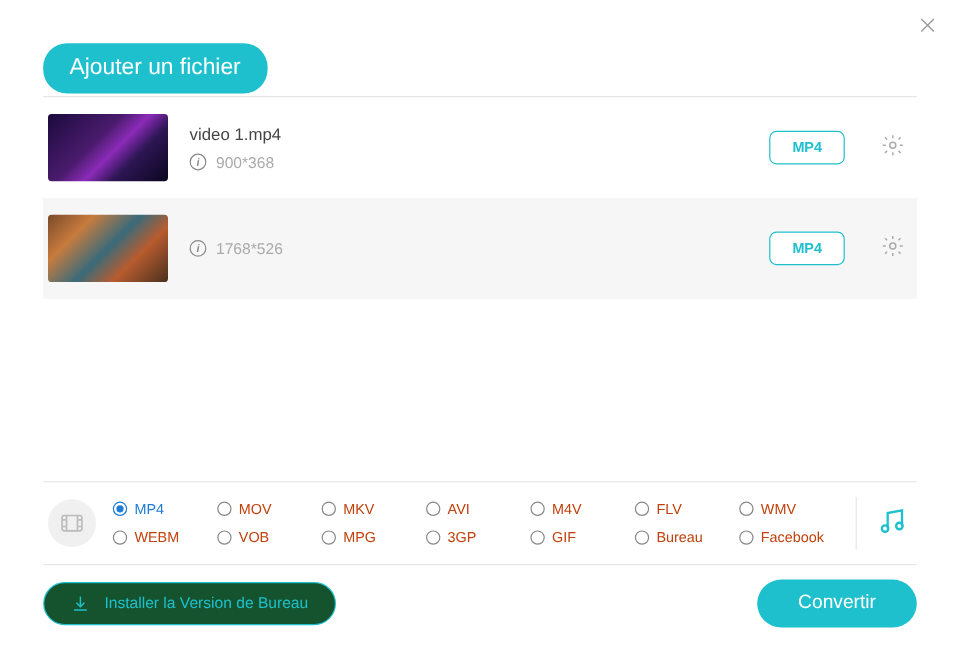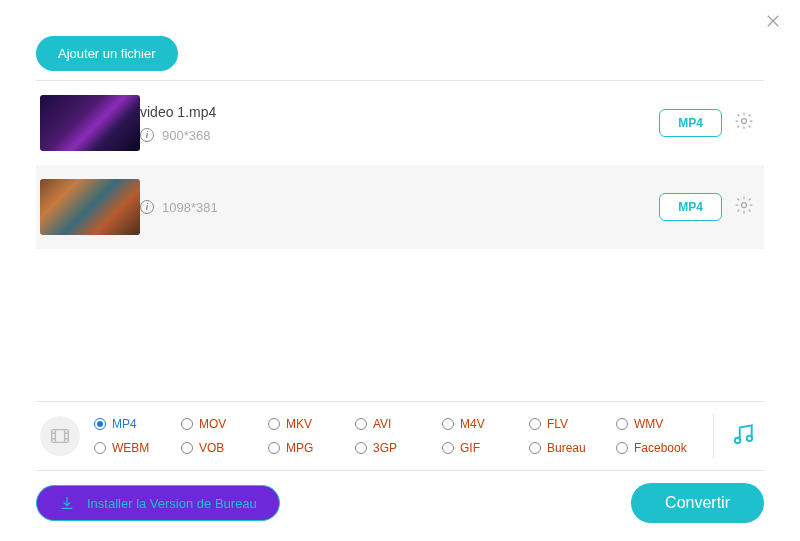--- a/index.html
+++ b/index.html
@@ -1,21 +1,21 @@
 <!DOCTYPE html>
 <html><head>
 <meta charset="utf-8">
 <style>
 *{box-sizing:border-box;margin:0;padding:0;font-family:Arial,Helvetica,sans-serif}
 body{width:800px;height:541px;background:#fff;position:relative;overflow:hidden}
 .close{position:absolute;top:12px;right:18px;cursor:pointer}
 .close svg{width:18px;height:18px;stroke:#999;stroke-width:1.5}
-.add-btn{position:absolute;top:36px;left:36px;background:#1ec0ce;color:#fff;border:none;border-radius:20px;padding:10px 22px;font-size:13px;cursor:pointer}
+.add-btn{position:absolute;top:36px;left:36px;background:#1ec0ce;color:#fff;border:none;border-radius:20px;padding:10px 22px;font-size:19px;cursor:pointer}
 .list{position:absolute;top:80px;left:36px;right:36px;border-top:1px solid #e5e5e5}
-.row{display:flex;align-items:center;padding:14px 10px 14px 4px;}
+.row{display:flex;align-items:center;padding:14px 10px 14px 4px;gap:18px}
 .row.sel{background:#f6f6f6}
 .thumb{width:100px;height:56px;border-radius:3px;flex-shrink:0}
 .t1{background:linear-gradient(135deg,#1a0b3d 0%,#4a1b6d 40%,#8b2bb8 55%,#2d1654 70%,#0a0520 100%)}
 .t2{background:linear-gradient(135deg,#7a4a2a 0%,#c77b3e 25%,#3a6b7a 50%,#b85c2e 70%,#4a3020 100%)}
 .meta{flex:1;display:flex;flex-direction:column;gap:8px}
 .fname{font-size:14px;color:#444}
 .dims{display:flex;align-items:center;gap:8px;font-size:13px;color:#aaa}
 .info-ico{width:14px;height:14px;border:1.2px solid #888;border-radius:50%;display:inline-flex;align-items:center;justify-content:center;font-size:9px;color:#888;font-style:italic;font-weight:bold}
 .fmt-badge{border:1.5px solid #1ec0ce;color:#1ec0ce;background:#fff;border-radius:6px;padding:6px 18px;font-size:12px;font-weight:600;cursor:pointer}
 .gear{cursor:pointer;margin-left:12px}
@@ -26,21 +26,21 @@
 .fmts{flex:1;display:grid;grid-template-columns:repeat(7,1fr);row-gap:10px;column-gap:6px}
 .fmt-opt{display:flex;align-items:center;gap:6px;font-size:12px;color:#c2410c;cursor:pointer}
 .radio{width:12px;height:12px;border:1.3px solid #888;border-radius:50%;display:inline-flex;align-items:center;justify-content:center;flex-shrink:0}
 .fmt-opt.on{color:#1e7bd6}
 .fmt-opt.on .radio{border-color:#1e7bd6}
 .fmt-opt.on .radio::after{content:"";width:6px;height:6px;background:#1e7bd6;border-radius:50%}
 .divider{width:1px;height:44px;background:#e5e5e5;margin:0 16px}
 .music-ico{cursor:pointer;margin-right:8px}
 .music-ico svg{width:26px;height:26px;stroke:#1ec0ce;fill:none;stroke-width:1.8}
 .footer{position:absolute;left:36px;right:36px;bottom:18px;display:flex;align-items:center;justify-content:space-between}
-.install{display:flex;align-items:center;gap:12px;border:1px solid #1ec0ce;border-radius:22px;padding:9px 22px;color:#1ec0ce;font-size:13px;cursor:pointer;background:#6d28d9}
+.install{display:flex;gap:12px;border:1px solid #1ec0ce;border-radius:22px;padding:9px 22px;color:#1ec0ce;font-size:13px;cursor:pointer;background:#14532d}
 .install svg{width:16px;height:16px;stroke:#1ec0ce;fill:none;stroke-width:1.8}
 .convert{background:#1ec0ce;color:#fff;border:none;border-radius:22px;padding:11px 34px;font-size:16px;cursor:pointer}
 </style>
 </head>
 <body>
 
 <div class="close">
   <svg viewBox="0 0 24 24">
       <path d="M5 5 L19 19 M19 5 L5 19"></path>
     </svg>
@@ -64,21 +64,21 @@
           <circle cx="12" cy="12" r="3"></circle>
           <path d="M12 2v3M12 19v3M4.2 4.2l2.1 2.1M17.7 17.7l2.1 2.1M2 12h3M19 12h3M4.2 19.8l2.1-2.1M17.7 6.3l2.1-2.1"></path>
         </svg>
     </div>
   </div>
   <div class="row sel">
     <div class="thumb t2"></div>
     <div class="meta">
       <div class="dims">
         <span class="info-ico">i</span>
-        <span>1098*381</span>
+        <span>1768*526</span>
       </div>
     </div>
     <button class="fmt-badge">MP4</button>
     <div class="gear">
       <svg viewBox="0 0 24 24">
           <circle cx="12" cy="12" r="3"></circle>
           <path d="M12 2v3M12 19v3M4.2 4.2l2.1 2.1M17.7 17.7l2.1 2.1M2 12h3M19 12h3M4.2 19.8l2.1-2.1M17.7 6.3l2.1-2.1"></path>
         </svg>
     </div>
   </div>

